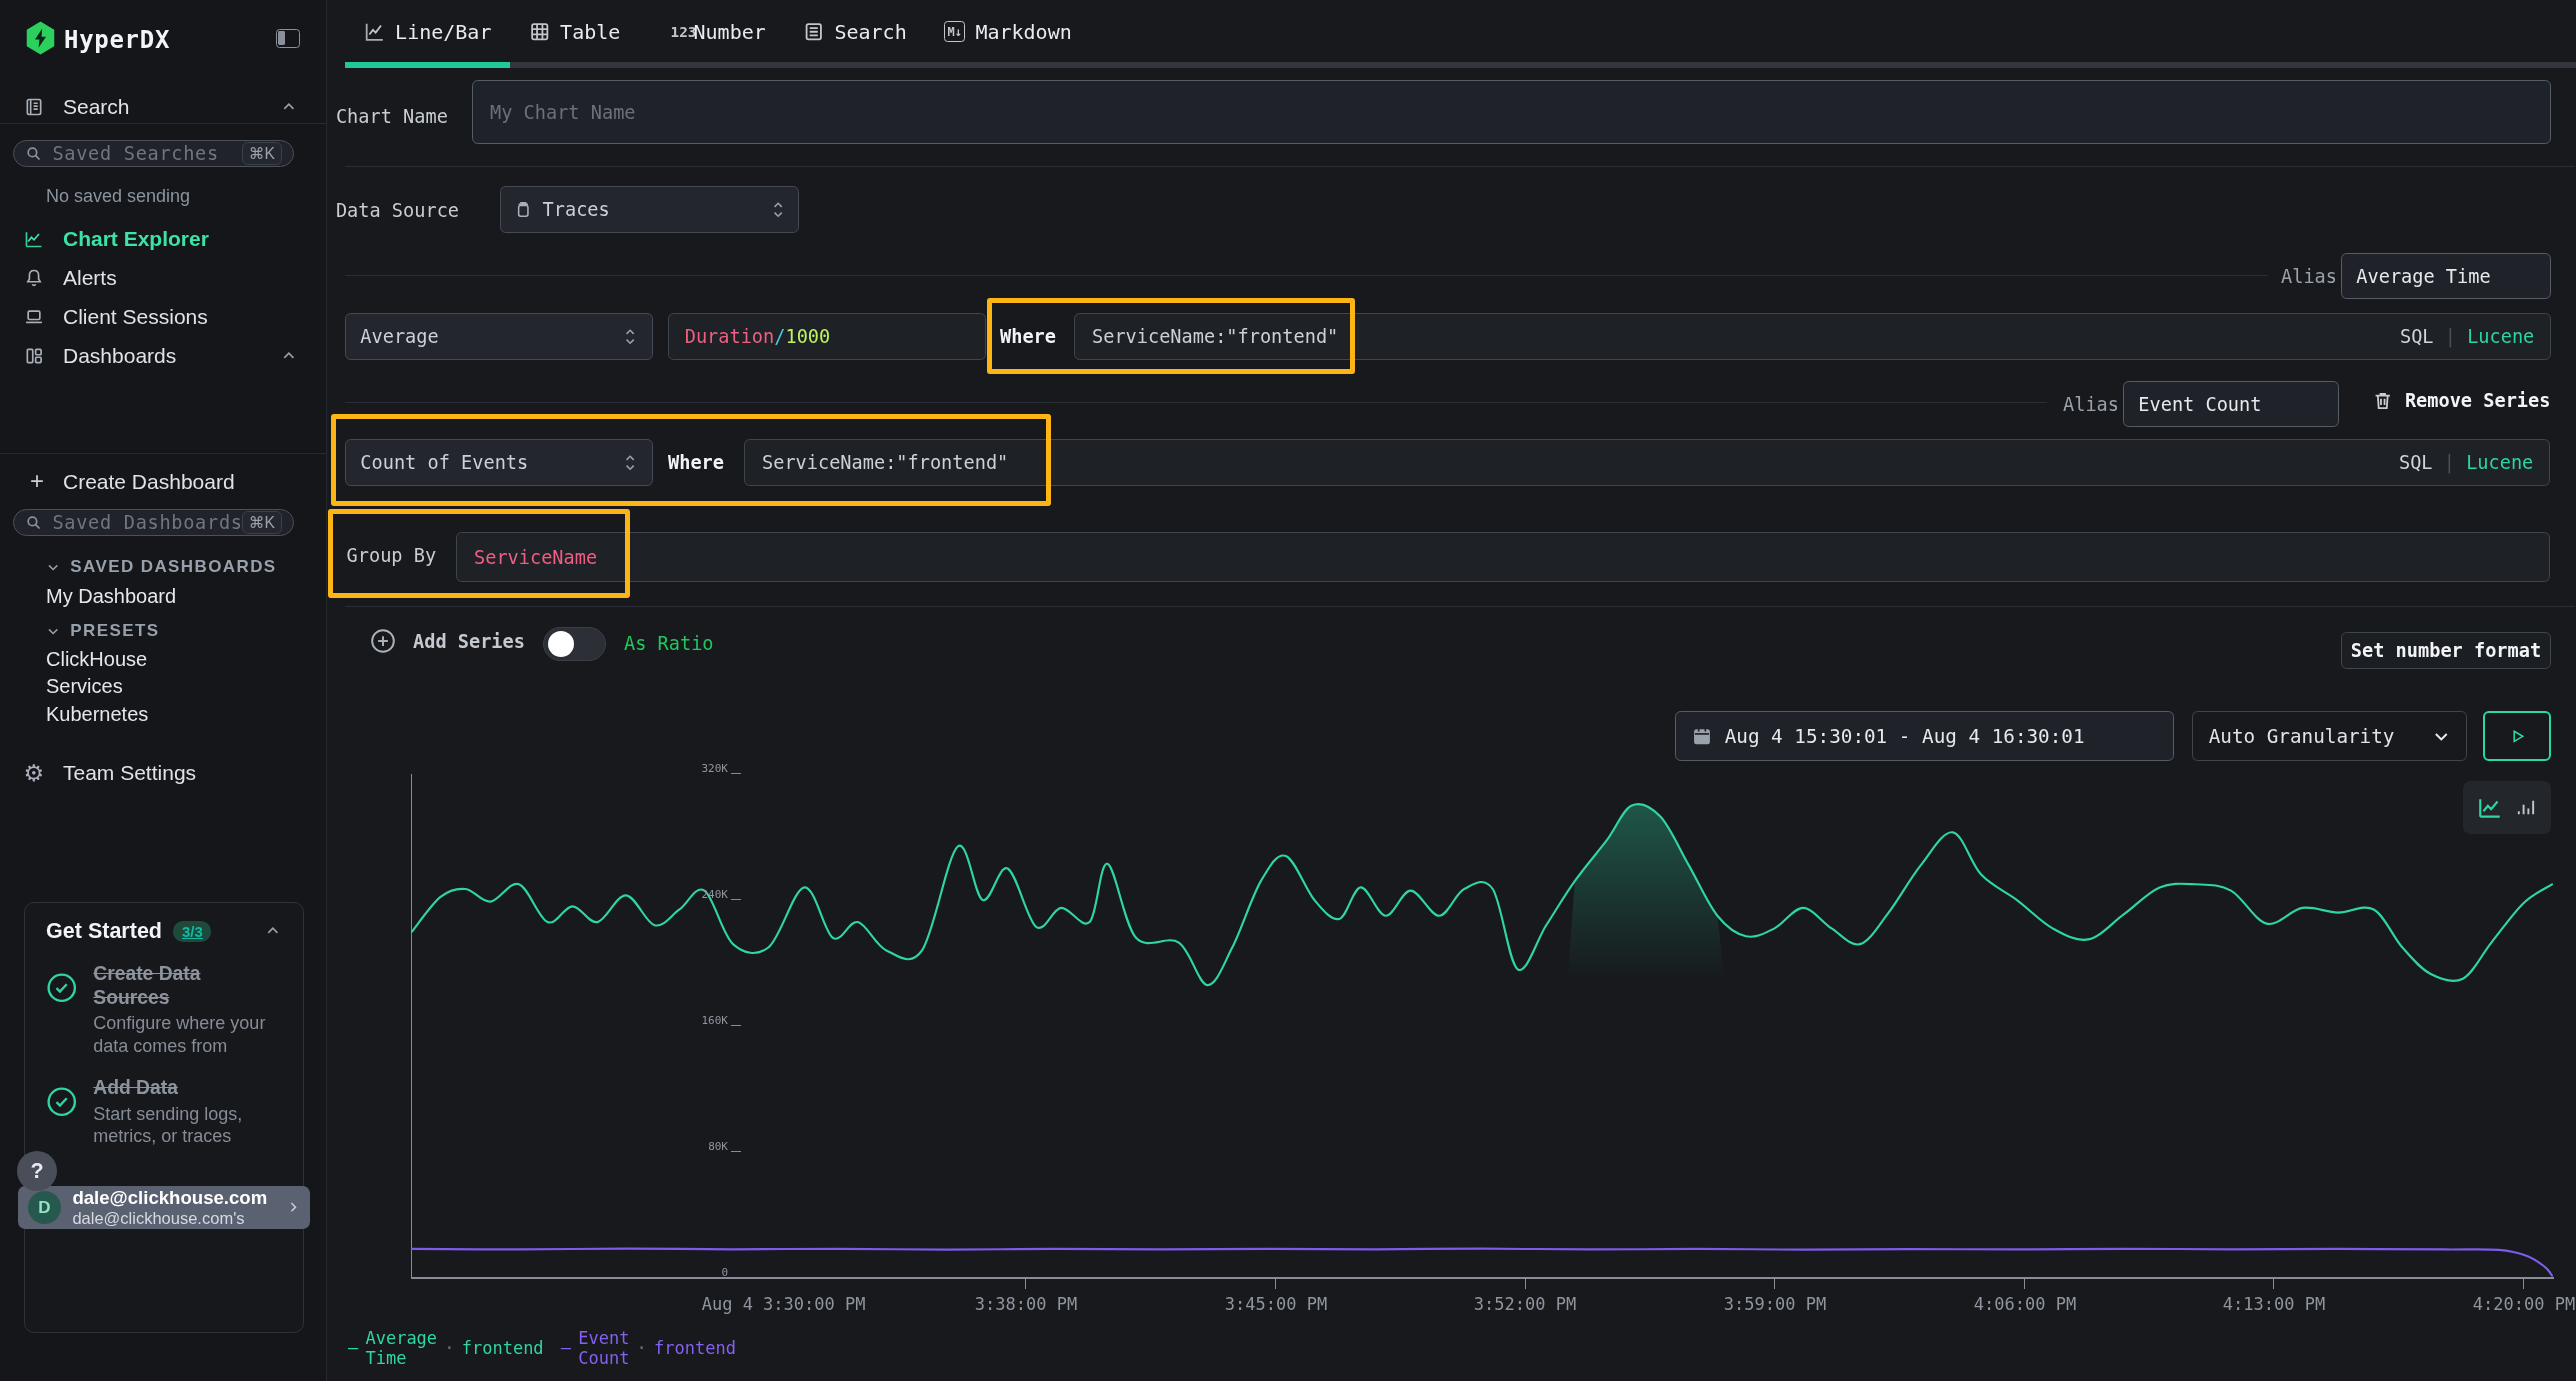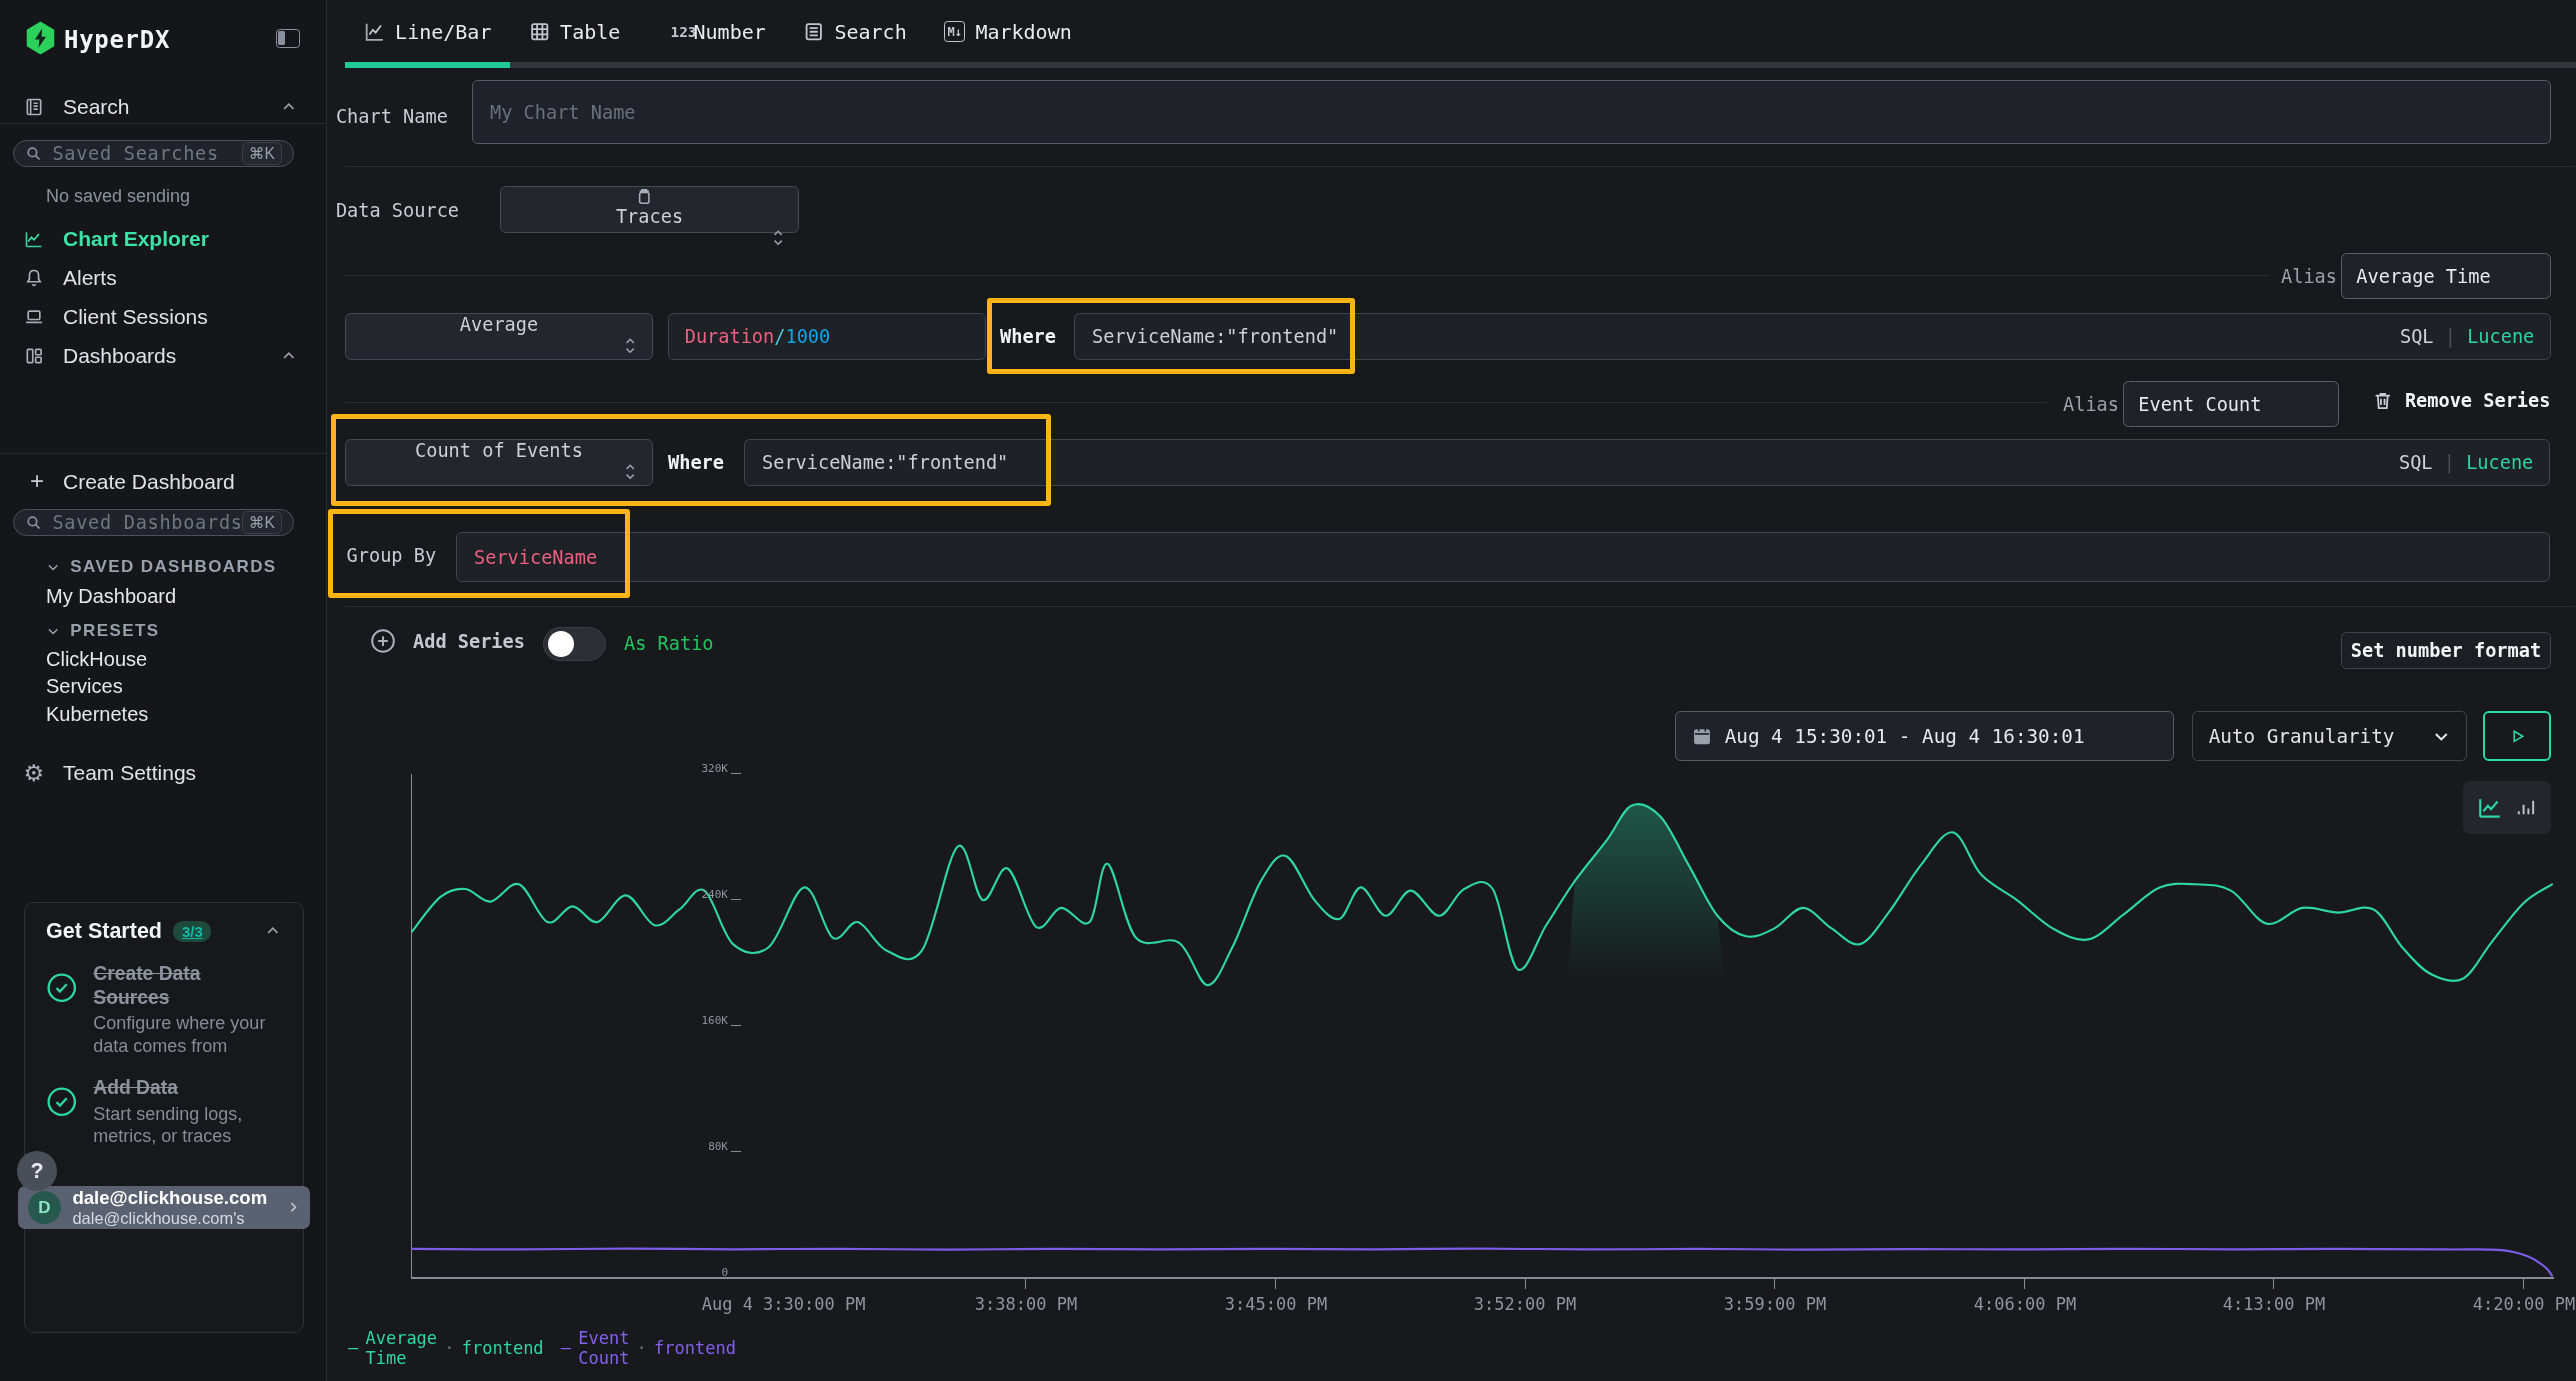--- a/index.html
+++ b/index.html
@@ -68,21 +68,21 @@
          font-size:20px; color:#e9ebee; cursor:pointer; white-space:nowrap; }
   .tab .tic { width:21.5px; height:21.5px; color:#c2c7ce; display:flex; align-items:center; justify-content:center; }
   .tab.active::after { content:""; position:absolute; left:0; right:0; top:62px; height:5.7px; background:#20c997; z-index:2; }
   .tnum { font-size:14.3px; font-weight:bold; letter-spacing:0; color:#c2c7ce;padding-left:26px; }
   .tmd  { font-size:12px; font-weight:bold; border:1.4px solid #c2c7ce; border-radius:3.6px; padding:0.7px 2.9px; color:#c2c7ce; }
 
   .flabel { position:absolute; font-size:18.6px; color:#c8cdd4; white-space:nowrap; }
   .box { position:absolute; border:1.4px solid #40464e; border-radius:5.7px; background:#1e2126;
          display:flex; align-items:center; font-size:18.6px; color:#ccd1d7; }
   .box.lite { border-color:#575d66; background:#1f2228; }
-  .sel { background:#23262c; border-color:#454b54; cursor:pointer;flex-direction:column; }
+  .sel { background:#23262c; border-color:#454b54; cursor:pointer; }
   .updown { margin-left:auto; width:14.3px; height:21.5px; color:#9aa1ab; flex:none; }
   .whitebold { font-weight:bold; color:#f2f4f6; }
   .sql-lang { margin-left:auto; padding-right:15.7px; font-size:18.6px; white-space:nowrap; }
   .ann { position:absolute; border:5px solid #fdb515; border-radius:2.9px; z-index:50; pointer-events:none; }
 
   .toggle { position:absolute; width:63px; height:34px; border-radius:17px; background:#2c2f35;
             border:1.4px solid #3a3e45; cursor:pointer; }
   .toggle .knob { position:absolute; left:3.6px; top:2.9px; width:26px; height:26px; border-radius:50%; background:#ffffff; }
   .btn { position:absolute; display:flex; align-items:center; justify-content:center; border:1.4px solid #40464e;
          border-radius:5.7px; font-size:18.6px; font-weight:bold; color:#f2f4f6; background:#1b1e23; cursor:pointer; }
@@ -357,21 +357,21 @@
       <span>Average</span>
       <span class="updown">
         <svg class="icon" viewBox="0 0 20 30" fill="none" stroke="currentColor" stroke-width="2.2">
             <path d="M5 11l5-5 5 5M5 19l5 5 5-5"></path>
           </svg>
       </span>
     </div>
     <div class="box" style="left:340px;top:313px;width:318px;height:47px;padding:0 15.7px;gap:0;">
       <span style="color: rgb(239, 95, 129);">Duration</span>
         <span style="color: rgb(78, 201, 221);">/</span>
-        <span style="color: #0ea5e9; text-align: center;">1000</span>
+        <span style="color: #bef264; text-align: center;">1000</span>
     </div>
     <div class="flabel whitebold" style="left:672px;top:326px;">Where</div>
     <div class="box" style="left:746px;top:313px;width:1477px;height:47px;padding:0 0 0 17px;">
       <span>ServiceName:"frontend"</span>
       <span class="sql-lang">
         <span style="color:#d2d6db;">SQL</span>
         <span style="color:#4a4f57;">|</span>
         <span style="color:#2dd5a2;">Lucene</span>
       </span>
     </div>

